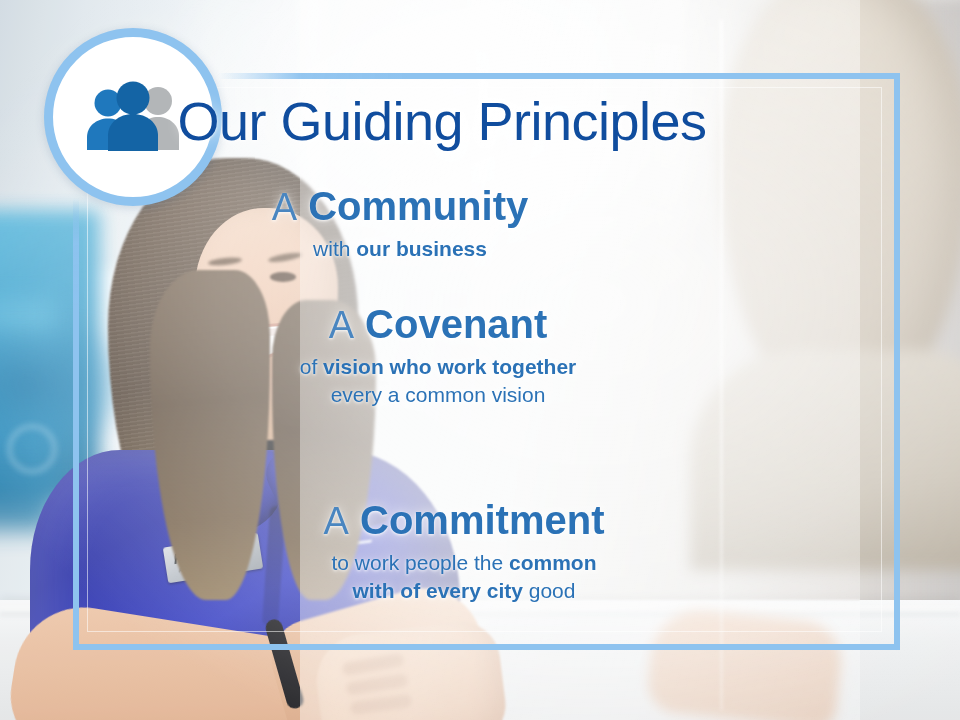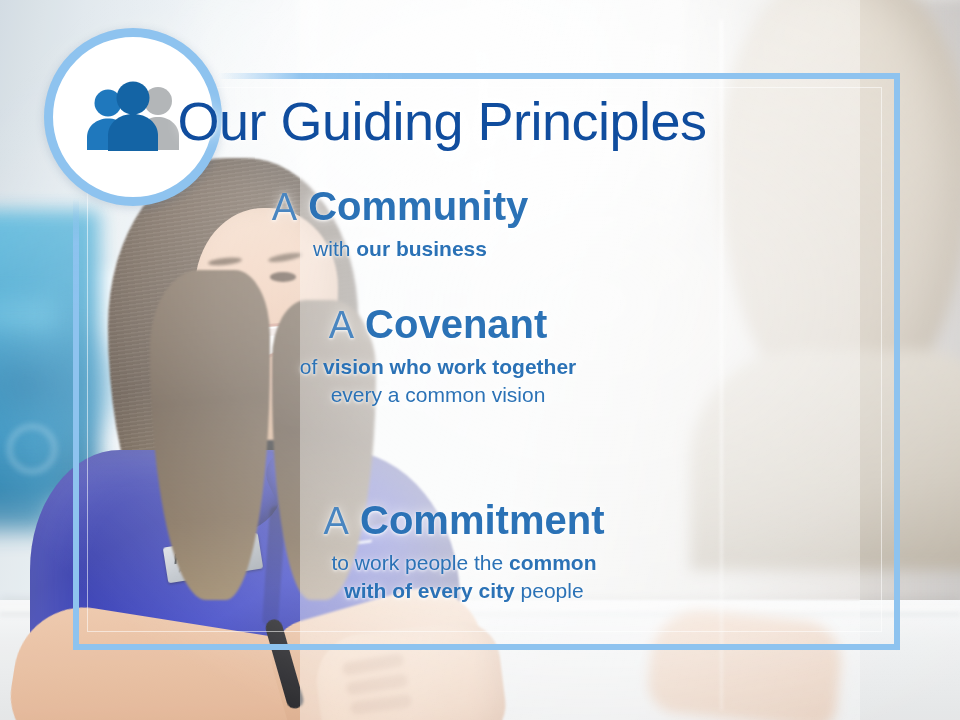--- a/index.html
+++ b/index.html
@@ -683,17 +683,17 @@
         <span class="word">Covenant</span>
       </div>
       <div class="p-sub"><span>of </span><b>vision who work together</b><br><span>every a common vision</span></div>
     </div>
 
     <div class="principle p3">
       <div class="p-head">
         <span class="art">A</span>
         <span class="word">Commitment</span>
       </div>
-      <div class="p-sub"><span>to work people the </span><b>common</b><br><b>with of every city</b><span> people</span><br></div>
+      <div class="p-sub"><span>to work people the </span><b>common</b><br><b>with of every city</b><span> good</span><br></div>
     </div>
 
   </div>
 </div>
 
 </body></html>

